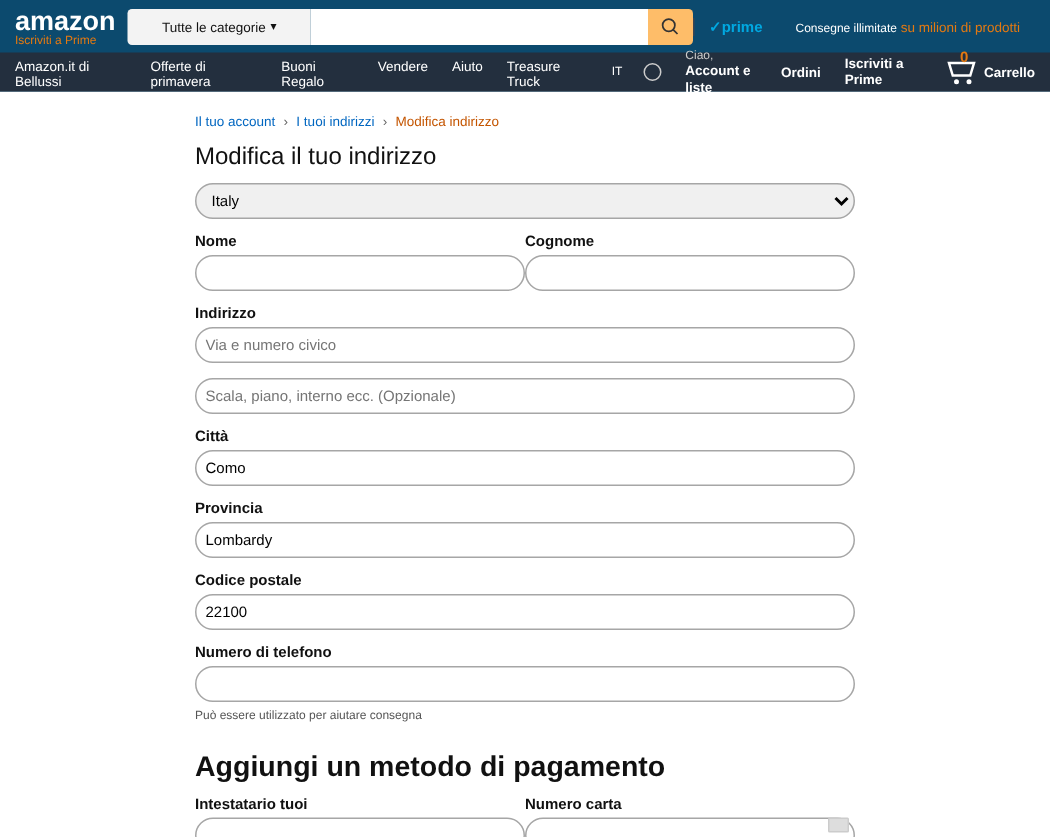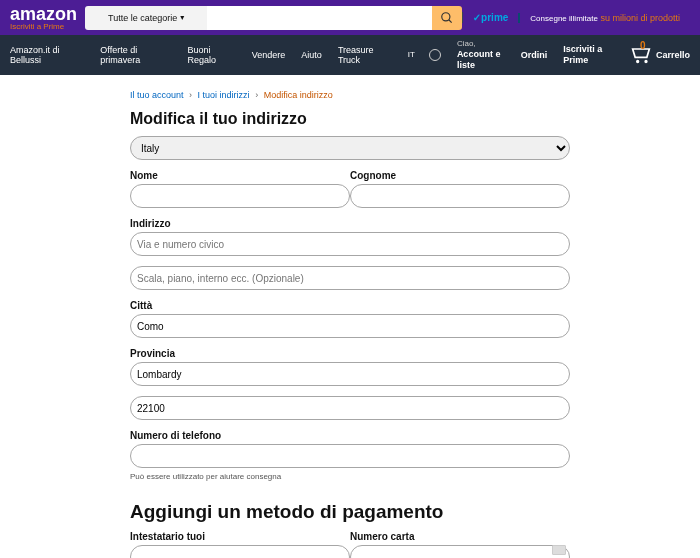--- a/index.html
+++ b/index.html
@@ -1,48 +1,48 @@
 <!DOCTYPE html>
 <html><head>
 <meta charset="utf-8">
 <style>
 *{margin:0;padding:0;box-sizing:border-box}
 body{font-family:Arial,sans-serif;background:#fff;font-size:11px;color:#111}
-.header{background:#4c1d95;width:100%}
+.header{background:#0c4a6e;width:100%}
 .header-top{display:flex;align-items:center;padding:5px 10px;height:35px}
 .logo{color:#fff;font-size:18px;font-weight:bold;margin-right:8px}
 .logo-sub{color:#e47911;font-size:8px;display:block;margin-top:-3px}
 .search-wrap{display:flex;flex:1;max-width:400px;height:24px}
 .search-cat{background:#f3f3f3;border:none;font-size:9px;padding:0 23px;border-radius:3px 0 0 3px;display:flex;align-items:center;cursor:pointer}
 .search-cat::after{content:"▾";margin-left:3px;font-size:8px}
 .search-input{flex:1;border:none;padding:0 6px;font-size:10px}
 .search-btn{background:#febd69;border:none;width:30px;border-radius:0 3px 3px 0;cursor:pointer;display:flex;align-items:center;justify-content:center}
 .search-btn svg{width:14px;height:14px}
 .prime-block{color:#fff;font-size:9px;margin-left:auto;padding:0 10px;border-left:1px solid #3a4553;display:flex;flex-direction:column;gap:2px}
 .prime-logo{color:#00a8e1;font-weight:bold;font-size:10px}
 .prime-text-main{color:#fff;font-size:8px}
 .prime-text-em{color:#e47911}
-.header-bottom{background:#232f3e;display:flex;align-items:center;padding:20px 10px;height:26px;gap:16px}
+.header-bottom{background:#232f3e;display:flex;padding:4px 10px;height:26px;gap:16px}
 .nav-link{color:#fff;font-size:9px;text-decoration:none;cursor:pointer}
 .nav-right{margin-left:auto;display:flex;align-items:center;gap:16px}
 .nav-block{color:#fff;font-size:8px;line-height:1.2;cursor:pointer}
 .nav-block .top{color:#ccc;font-size:8px}
 .nav-block .bot{font-weight:bold;font-size:9px}
 .flag{display:flex;align-items:center;gap:14px}
 .globe{width:12px;height:12px;border:1px solid #ccc;border-radius:50%}
 .cart{display:flex;align-items:center;gap:3px}
 .cart-icon{position:relative}
 .cart-count{position:absolute;top:-4px;left:11px;color:#e47911;font-size:10px;font-weight:bold}
 .cart svg{width:24px;height:20px;stroke:#fff;fill:none;stroke-width:2}
 .content{max-width:480px;margin:0 auto;padding:15px 20px 30px}
 .breadcrumb{font-size:9px;margin-bottom:10px}
 .breadcrumb a{color:#0066c0;text-decoration:none;cursor:pointer}
 .breadcrumb .sep{color:#666;margin:0 3px}
 .breadcrumb .cur{color:#c45500}
-h1{font-size:16px;font-weight:bold;margin-bottom:8px}
+h1{font-size:16px;font-weight:normal;margin-bottom:8px}
 h2{font-size:19px;font-weight:bold;margin:20px 0 8px}
 .field{margin-bottom:10px}
 .field label{display:block;font-size:10px;font-weight:bold;margin-bottom:3px}
 .field input,.field select{width:100%;height:24px;border:1px solid #a6a6a6;border-radius:12px;padding:0 6px;font-size:10px;background:#fff}
 .field select{background:#f0f0f0;cursor:pointer}
 .row{display:flex;gap:0}
 .row .field{flex:1}
 .hint{font-size:8px;color:#555;margin-top:-6px;margin-bottom:6px}
 .card-row{position:relative}
 .card-icon{position:absolute;right:4px;top:50%;transform:translateY(-50%);display:flex;gap:1px}
@@ -147,20 +147,21 @@
     <label>Città</label>
     <input value="Como" style="">
   </div>
 
   <div class="field">
     <label>Provincia</label>
     <input value="Lombardy" style="">
   </div>
 
   <div class="field">
+    <label>Codice postale</label>
     <input value="22100" style="">
   </div>
 
   <div class="field">
     <label>Numero di telefono</label>
     <input value="" style="">
   </div>
   <div class="hint">Può essere utilizzato per aiutare consegna</div>
 
   <h2>Aggiungi un metodo di pagamento</h2>

